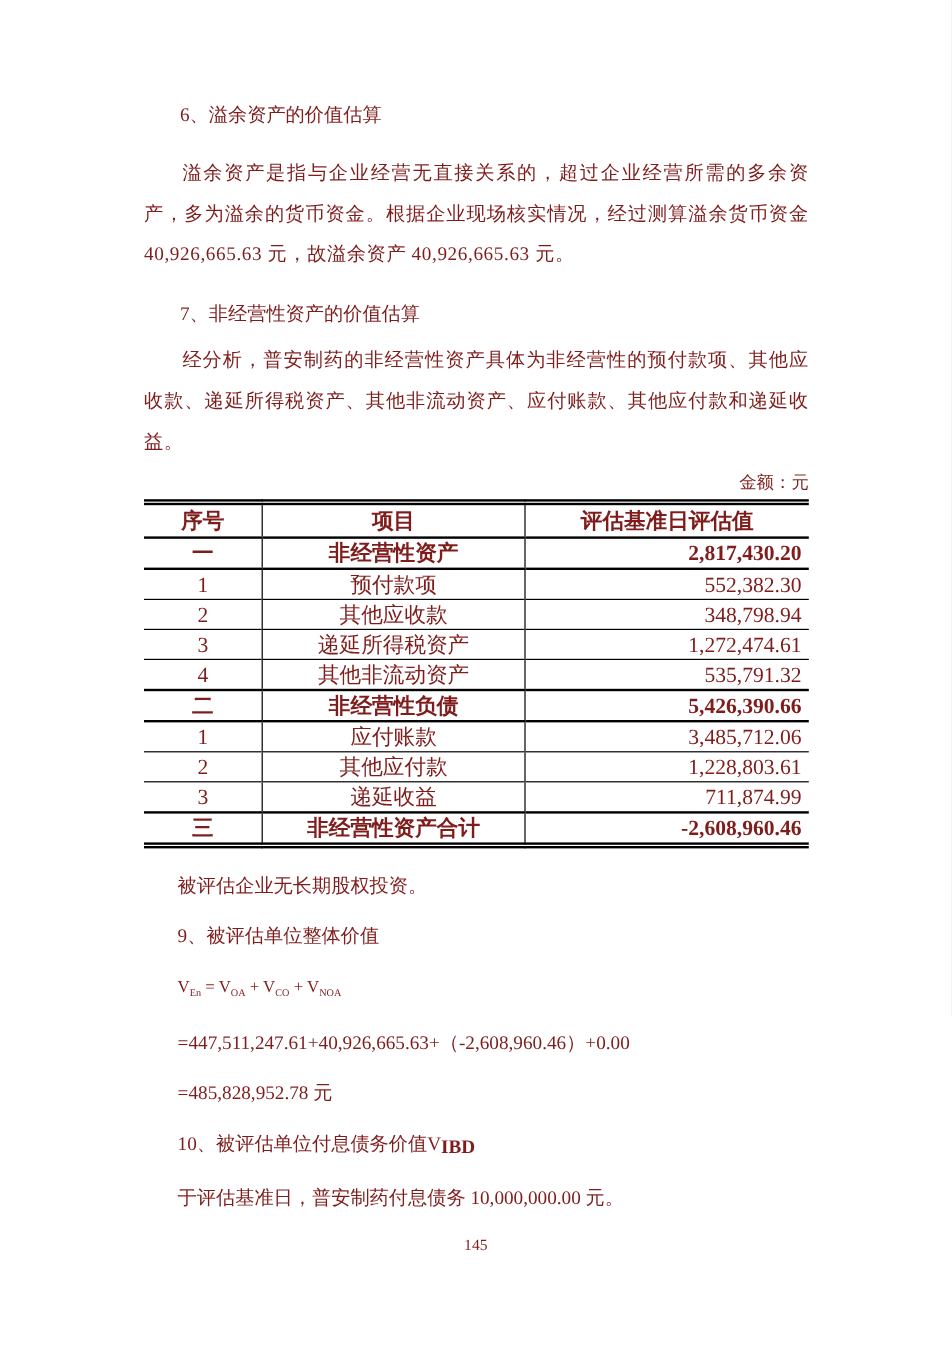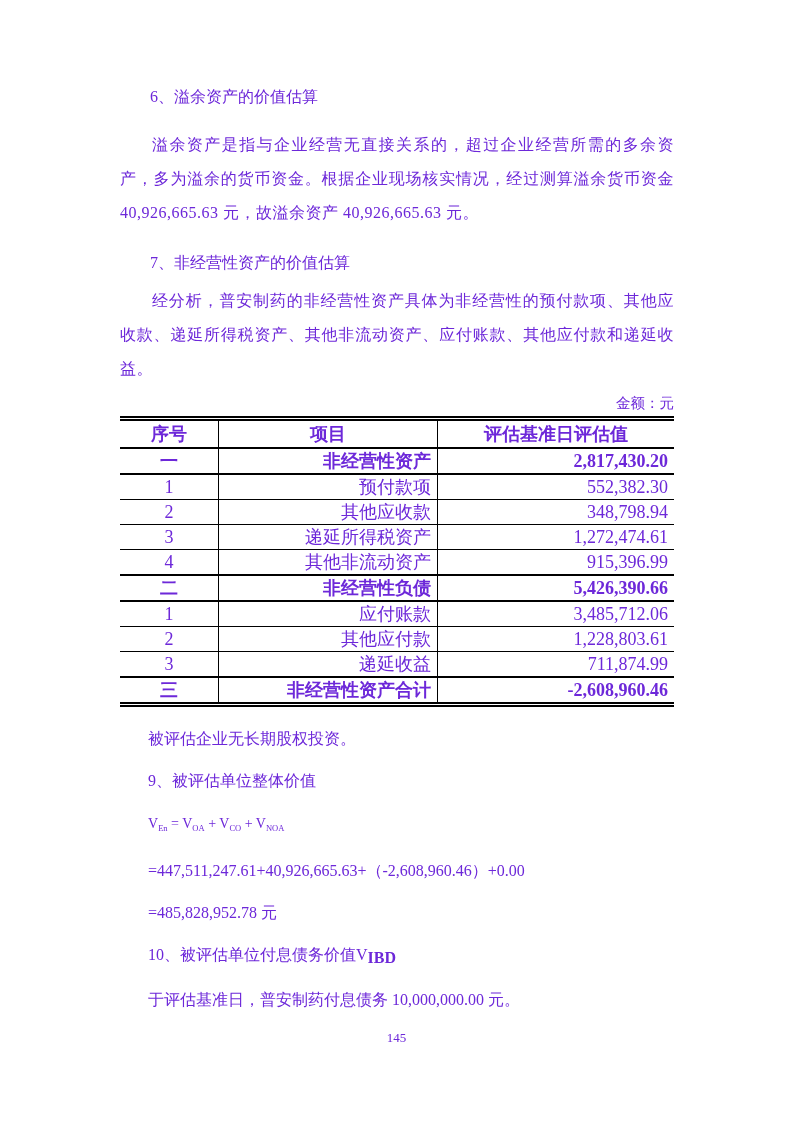--- a/index.html
+++ b/index.html
@@ -4,21 +4,21 @@
 <style>
   html, body { margin: 0; padding: 0; background: #e8e8e8; }
   .page {
     width: 793px; height: 1122px;
     margin: 0 auto;
     background: #ffffff;
     position: relative;
     box-sizing: border-box;
     padding: 86px 119px 0 120px;
     font-family: "Liberation Serif", "DejaVu Serif", serif;
-    color: #6d28d9;
+    color: #7f1d1d;
     font-size: 16px;
     overflow: hidden;
   }
   .heading {
     margin: 0;
     padding-left: 30px;
     line-height: 22px;
     font-weight: normal;
     font-size: 16px;
   }
@@ -49,21 +49,21 @@
   table.val-table td {
     height: 23px;
     padding: 0 6px;
     border-top: 1.3px solid #000;
     vertical-align: middle;
   }
   table.val-table tr.head td { border-top: none; height: 26px; font-weight: bold; text-align: center; }
   table.val-table tr.cat td { font-weight: bold; border-top: 2px solid #000; }
   table.val-table tr.cat + tr td { border-top: 2px solid #000; }
   td.c-no { width: 86px; text-align: center; border-right: 1.5px solid #000; }
-  td.c-item { width: 206px; text-align: right; border-right: 1.5px solid #000; }
+  td.c-item { width: 206px; text-align: center; border-right: 1.5px solid #000; }
   td.c-val { text-align: right; padding-right: 9px; }
   .line {
     margin: 16px 0 0 0;
     padding-left: 28px;
     line-height: 21px;
   }
   .spaced { margin-top: 21px; }
   .vsym { font-size: 14px; }
   sub.ssub {
     font-size: 8.5px;
@@ -116,21 +116,21 @@
         <td class="c-val">348,798.94</td>
       </tr>
       <tr>
         <td class="c-no">3</td>
         <td class="c-item">递延所得税资产</td>
         <td class="c-val">1,272,474.61</td>
       </tr>
       <tr>
         <td class="c-no">4</td>
         <td class="c-item">其他非流动资产</td>
-        <td class="c-val">915,396.99</td>
+        <td class="c-val">535,791.32</td>
       </tr>
       <tr class="cat">
         <td class="c-no">二</td>
         <td class="c-item">非经营性负债</td>
         <td class="c-val">5,426,390.66</td>
       </tr>
       <tr>
         <td class="c-no">1</td>
         <td class="c-item">应付账款</td>
         <td class="c-val">3,485,712.06</td>

